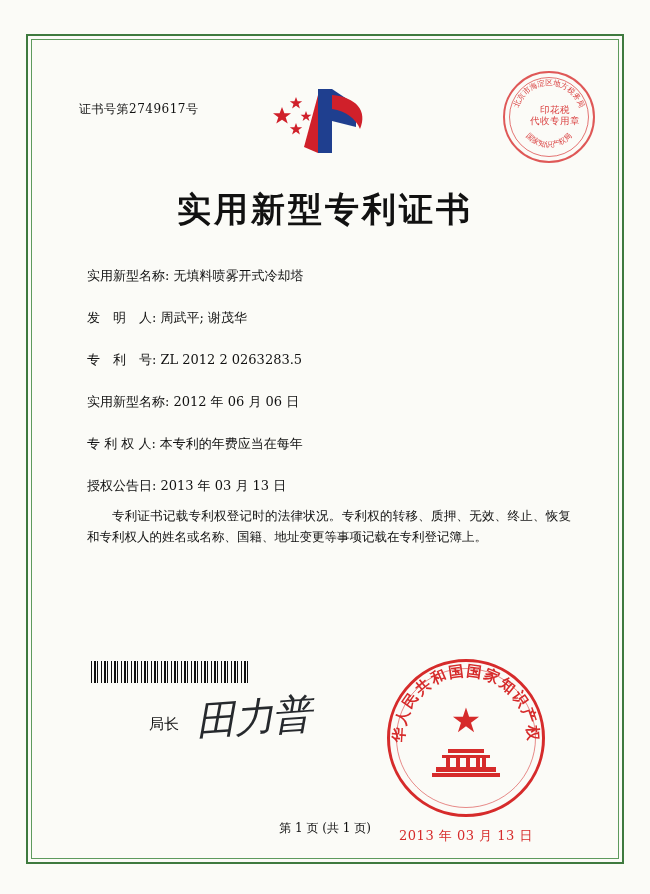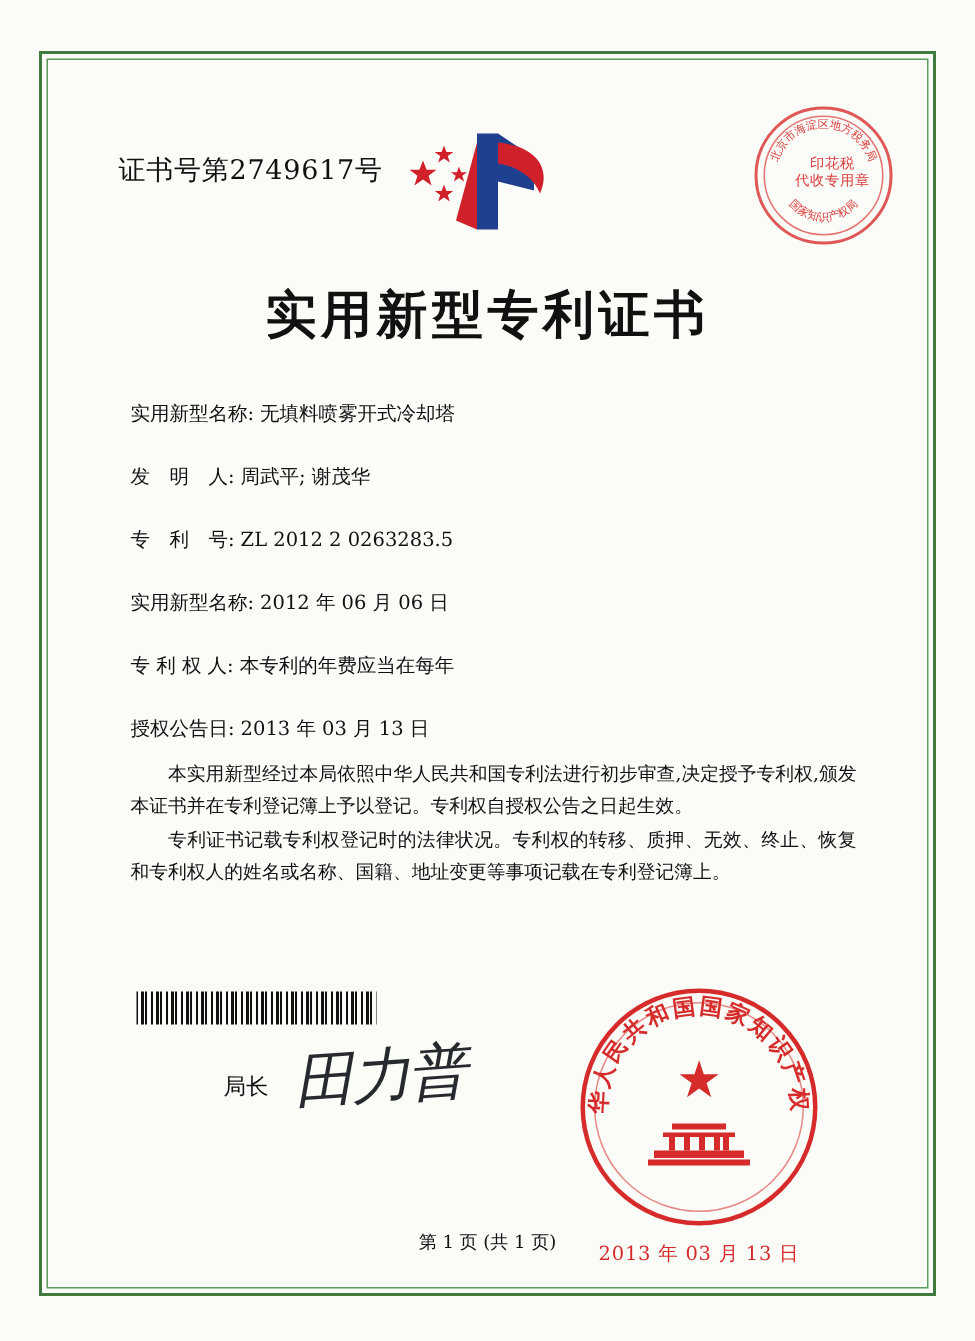--- a/index.html
+++ b/index.html
@@ -52,21 +52,21 @@
     box-sizing: border-box;
     padding: 0;
   }
 
   
   .cert-no {
     position: absolute;
     left: 48px;
     top: 62px;
     font-family: "DejaVu Serif", serif;
-    font-size: 18px;
+    font-size: 12px;
     letter-spacing: 0.5px;
     color: #111;
   }
 
   
   .logo {
     position: absolute;
     left: 50%;
     top: 42px;
     transform: translateX(-50%);
@@ -332,21 +332,20 @@
       </div>
       <div class="field-row">
         <span class="field-label">专 利 权 人:</span><span class="field-value">本专利的年费应当在每年</span>
       </div>
       <div class="field-row">
         <span class="field-label">授权公告日:</span><span class="field-value">2013 年 03 月 13 日</span>
       </div>
     </div>
 
     <div class="body-text">
-      <p>本实用新型经过本局依照中华人民共和国专利法进行初步审查,决定授予专利权,颁发本证书并在专利登记簿上予以登记。专利权自授权公告之日起生效。</p>
       <p>专利证书记载专利权登记时的法律状况。专利权的转移、质押、无效、终止、恢复和专利权人的姓名或名称、国籍、地址变更等事项记载在专利登记簿上。</p>
     </div>
 
     <div class="barcode"></div>
 
     <div class="director">局长</div>
     <div class="signature">田力普</div>
 
     <div class="seal">
       <div class="outer-ring"></div>

